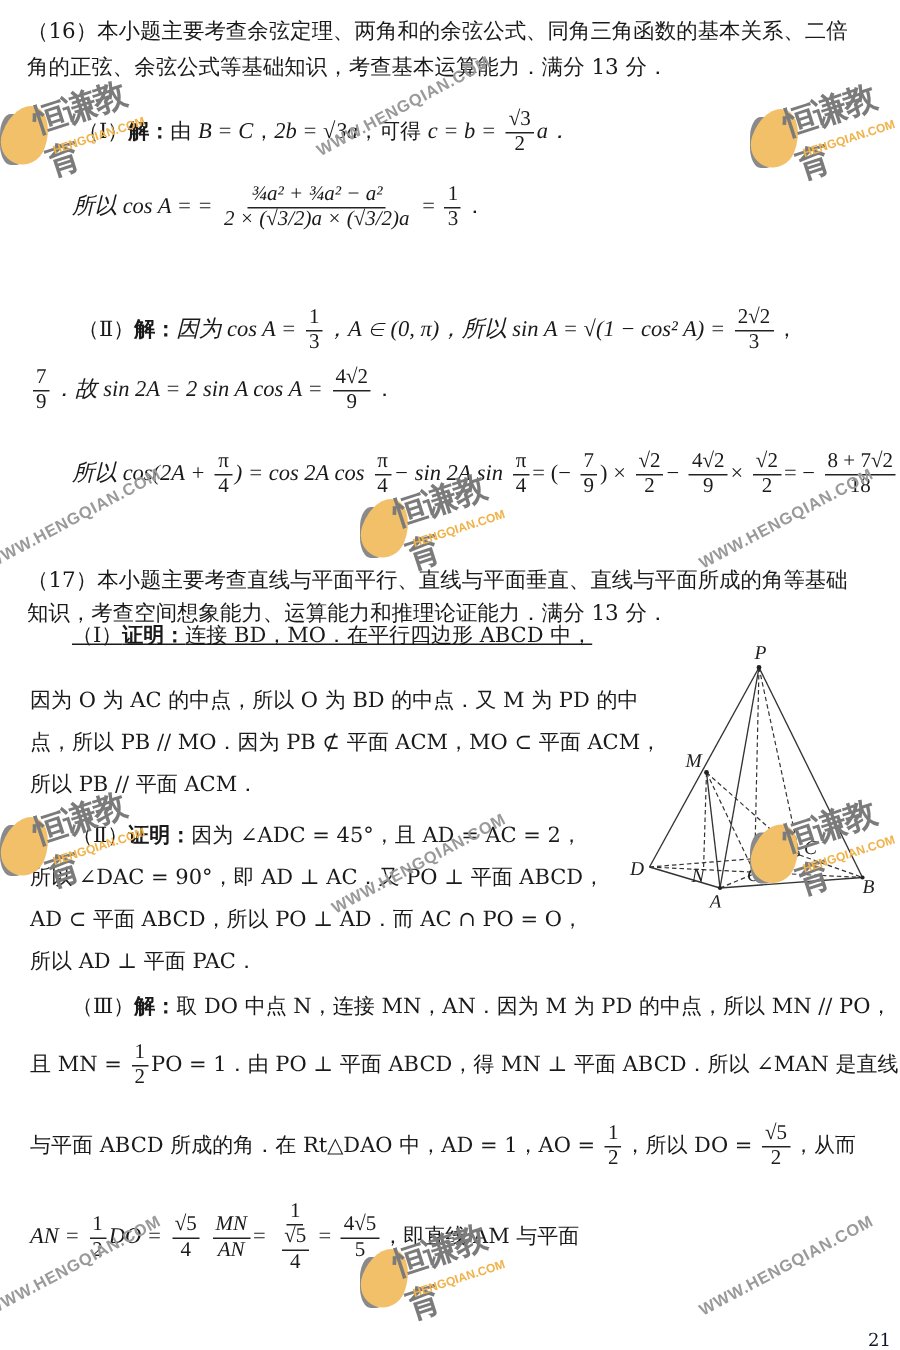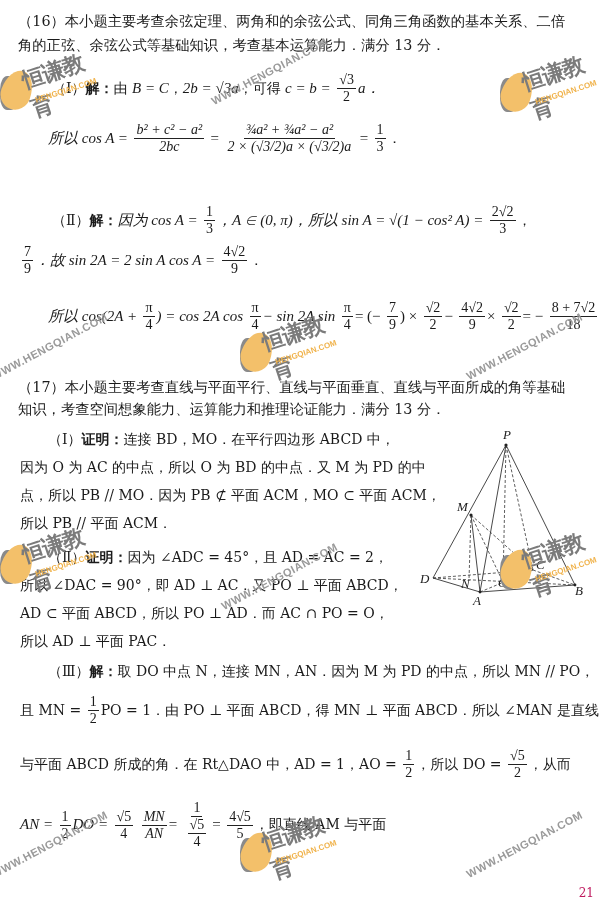--- a/index.html
+++ b/index.html
@@ -12,44 +12,40 @@
   .frac{display:inline-flex;flex-direction:column;align-items:center;vertical-align:middle;margin:0 2px;font-family:"Liberation Serif",serif;font-size:14px;line-height:16px;}
   .frac .num{border-bottom:1px solid #222;padding:0 2px;}
   .frac .den{padding:0 2px;}
   .wm{position:absolute;pointer-events:none;}
   .wm-text{font-family:"Liberation Sans",sans-serif;font-weight:bold;color:#9a9a9a;font-size:11px;transform:rotate(-28deg);transform-origin:left bottom;letter-spacing:0.5px;}
   .logo{position:absolute;width:90px;height:60px;}
   .logo .drop{position:absolute;left:2px;top:14px;width:30px;height:40px;background:#f3c06a;border-radius:50% 50% 50% 50%/60% 60% 40% 40%;transform:rotate(20deg);}
   .logo .splat{position:absolute;left:0;top:20px;width:18px;height:34px;background:#8a8a8a;border-radius:40%;}
   .logo .cn{position:absolute;left:26px;top:0;font-family:"DejaVu Sans",sans-serif;font-weight:bold;font-size:22px;color:#7b7b7b;transform:rotate(-18deg);letter-spacing:-1px;}
   .logo .en{position:absolute;left:34px;top:30px;font-family:"Liberation Sans",sans-serif;font-weight:bold;font-size:8px;color:#f0b24a;transform:rotate(-18deg);}
-  .page-num{position:absolute;right:6px;bottom:0;font-size:12px;color:#be185d;}
+  .page-num{position:absolute;right:6px;bottom:0;font-size:12px;color:#0f172a;}
   svg.fig{position:absolute;left:405px;top:425px;}
   svg.fig text{font-family:"Liberation Serif",serif;font-style:italic;font-size:13px;fill:#222;}
 </style>
 </head>
 <body>
 
 <div class="line" style="left:18px;top:12px;font-size:14.3px;">（16）本小题主要考查余弦定理、两角和的余弦公式、同角三角函数的基本关系、二倍</div>
 <div class="line" style="left:18px;top:36px;font-size:14.3px;">角的正弦、余弦公式等基础知识，考查基本运算能力．满分 13 分．</div>
 
 <div class="line" style="left:52px;top:72px;text-align:center;">
   <span>（Ⅰ）</span><span class="b">解：</span><span>由 </span><span class="m">B = C</span><span>，</span><span class="m">2b = √3a</span><span>，可得 </span><span class="m">c = b =</span>
   <span class="frac">
       <span class="num">√3</span>
       <span class="den">2</span>
     </span><span class="m">a．</span>
 </div>
 
 <div class="line" style="left:48px;top:122px;">
   <span class="m">所以 cos A =</span>
-  <span class="frac" style="font-style:italic;">
-      <span class="num">b² + c² − a²</span>
-      <span class="den">2bc</span>
-    </span>
   <span class="r">=</span>
   <span class="frac" style="font-style:italic;">
       <span class="num">¾a² + ¾a² − a²</span>
       <span class="den">2 × (√3/2)a × (√3/2)a</span>
     </span>
   <span class="r">=</span>
   <span class="frac">
       <span class="num">1</span>
       <span class="den">3</span>
     </span><span>．</span>
@@ -110,21 +106,21 @@
     </span><span class="r">= −</span>
   <span class="frac">
       <span class="num">8 + 7√2</span>
       <span class="den">18</span>
     </span><span>．</span>
 </div>
 
 <div class="line" style="left:18px;top:378px;font-size:14.3px;">（17）本小题主要考查直线与平面平行、直线与平面垂直、直线与平面所成的角等基础</div>
 <div class="line" style="left:18px;top:400px;font-size:14.3px;">知识，考查空间想象能力、运算能力和推理论证能力．满分 13 分．</div>
 
-<div class="line" style="left:48px;top:430px;">
+<div class="line" style="left:48px;top:415px;text-decoration:underline;">
   <span>（Ⅰ）</span><span class="b">证明：</span><span>连接 BD，MO．在平行四边形 ABCD 中，</span>
 </div>
 <div class="line" style="left:20px;top:458px;">因为 O 为 AC 的中点，所以 O 为 BD 的中点．又 M 为 PD 的中</div>
 <div class="line" style="left:20px;top:486px;">点，所以 PB // MO．因为 PB ⊄ 平面 ACM，MO ⊂ 平面 ACM，</div>
 <div class="line" style="left:20px;top:514px;">所以 PB // 平面 ACM．</div>
 
 <div class="line" style="left:48px;top:548px;">
   <span>（Ⅱ）</span><span class="b">证明：</span><span>因为 ∠ADC = 45°，且 AD = AC = 2，</span>
 </div>
 <div class="line" style="left:20px;top:576px;">所以 ∠DAC = 90°，即 AD ⊥ AC．又 PO ⊥ 平面 ABCD，</div>

